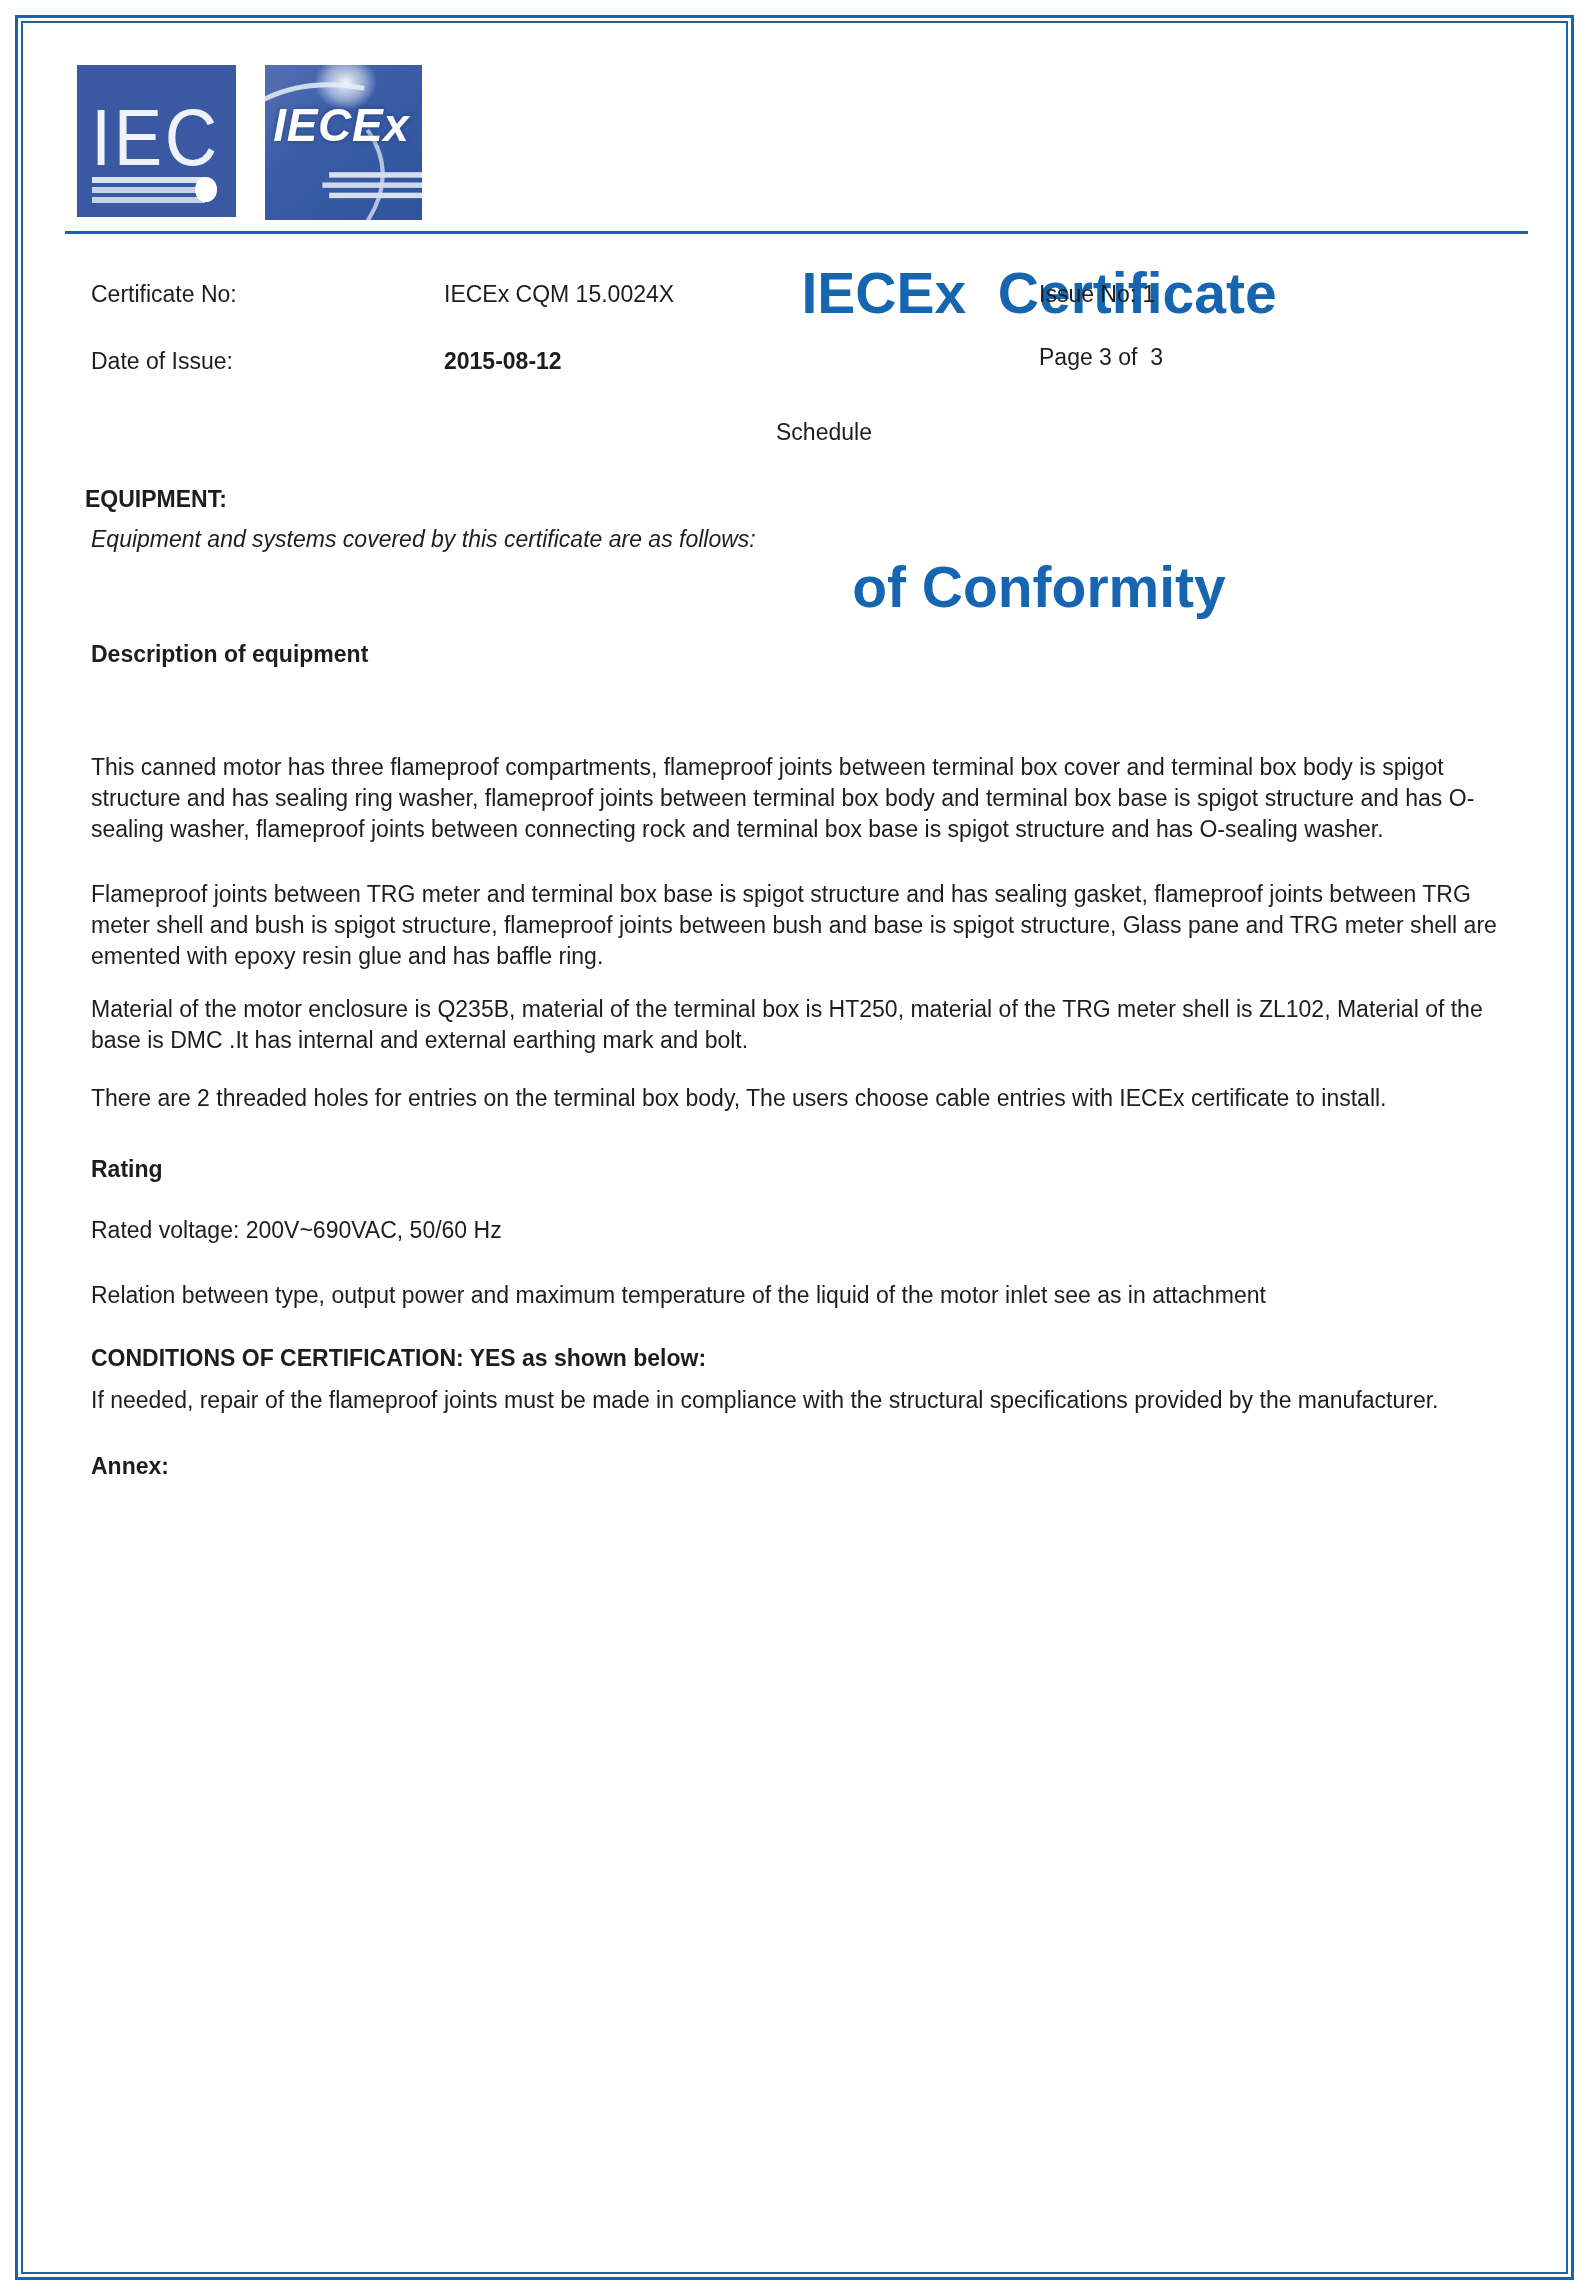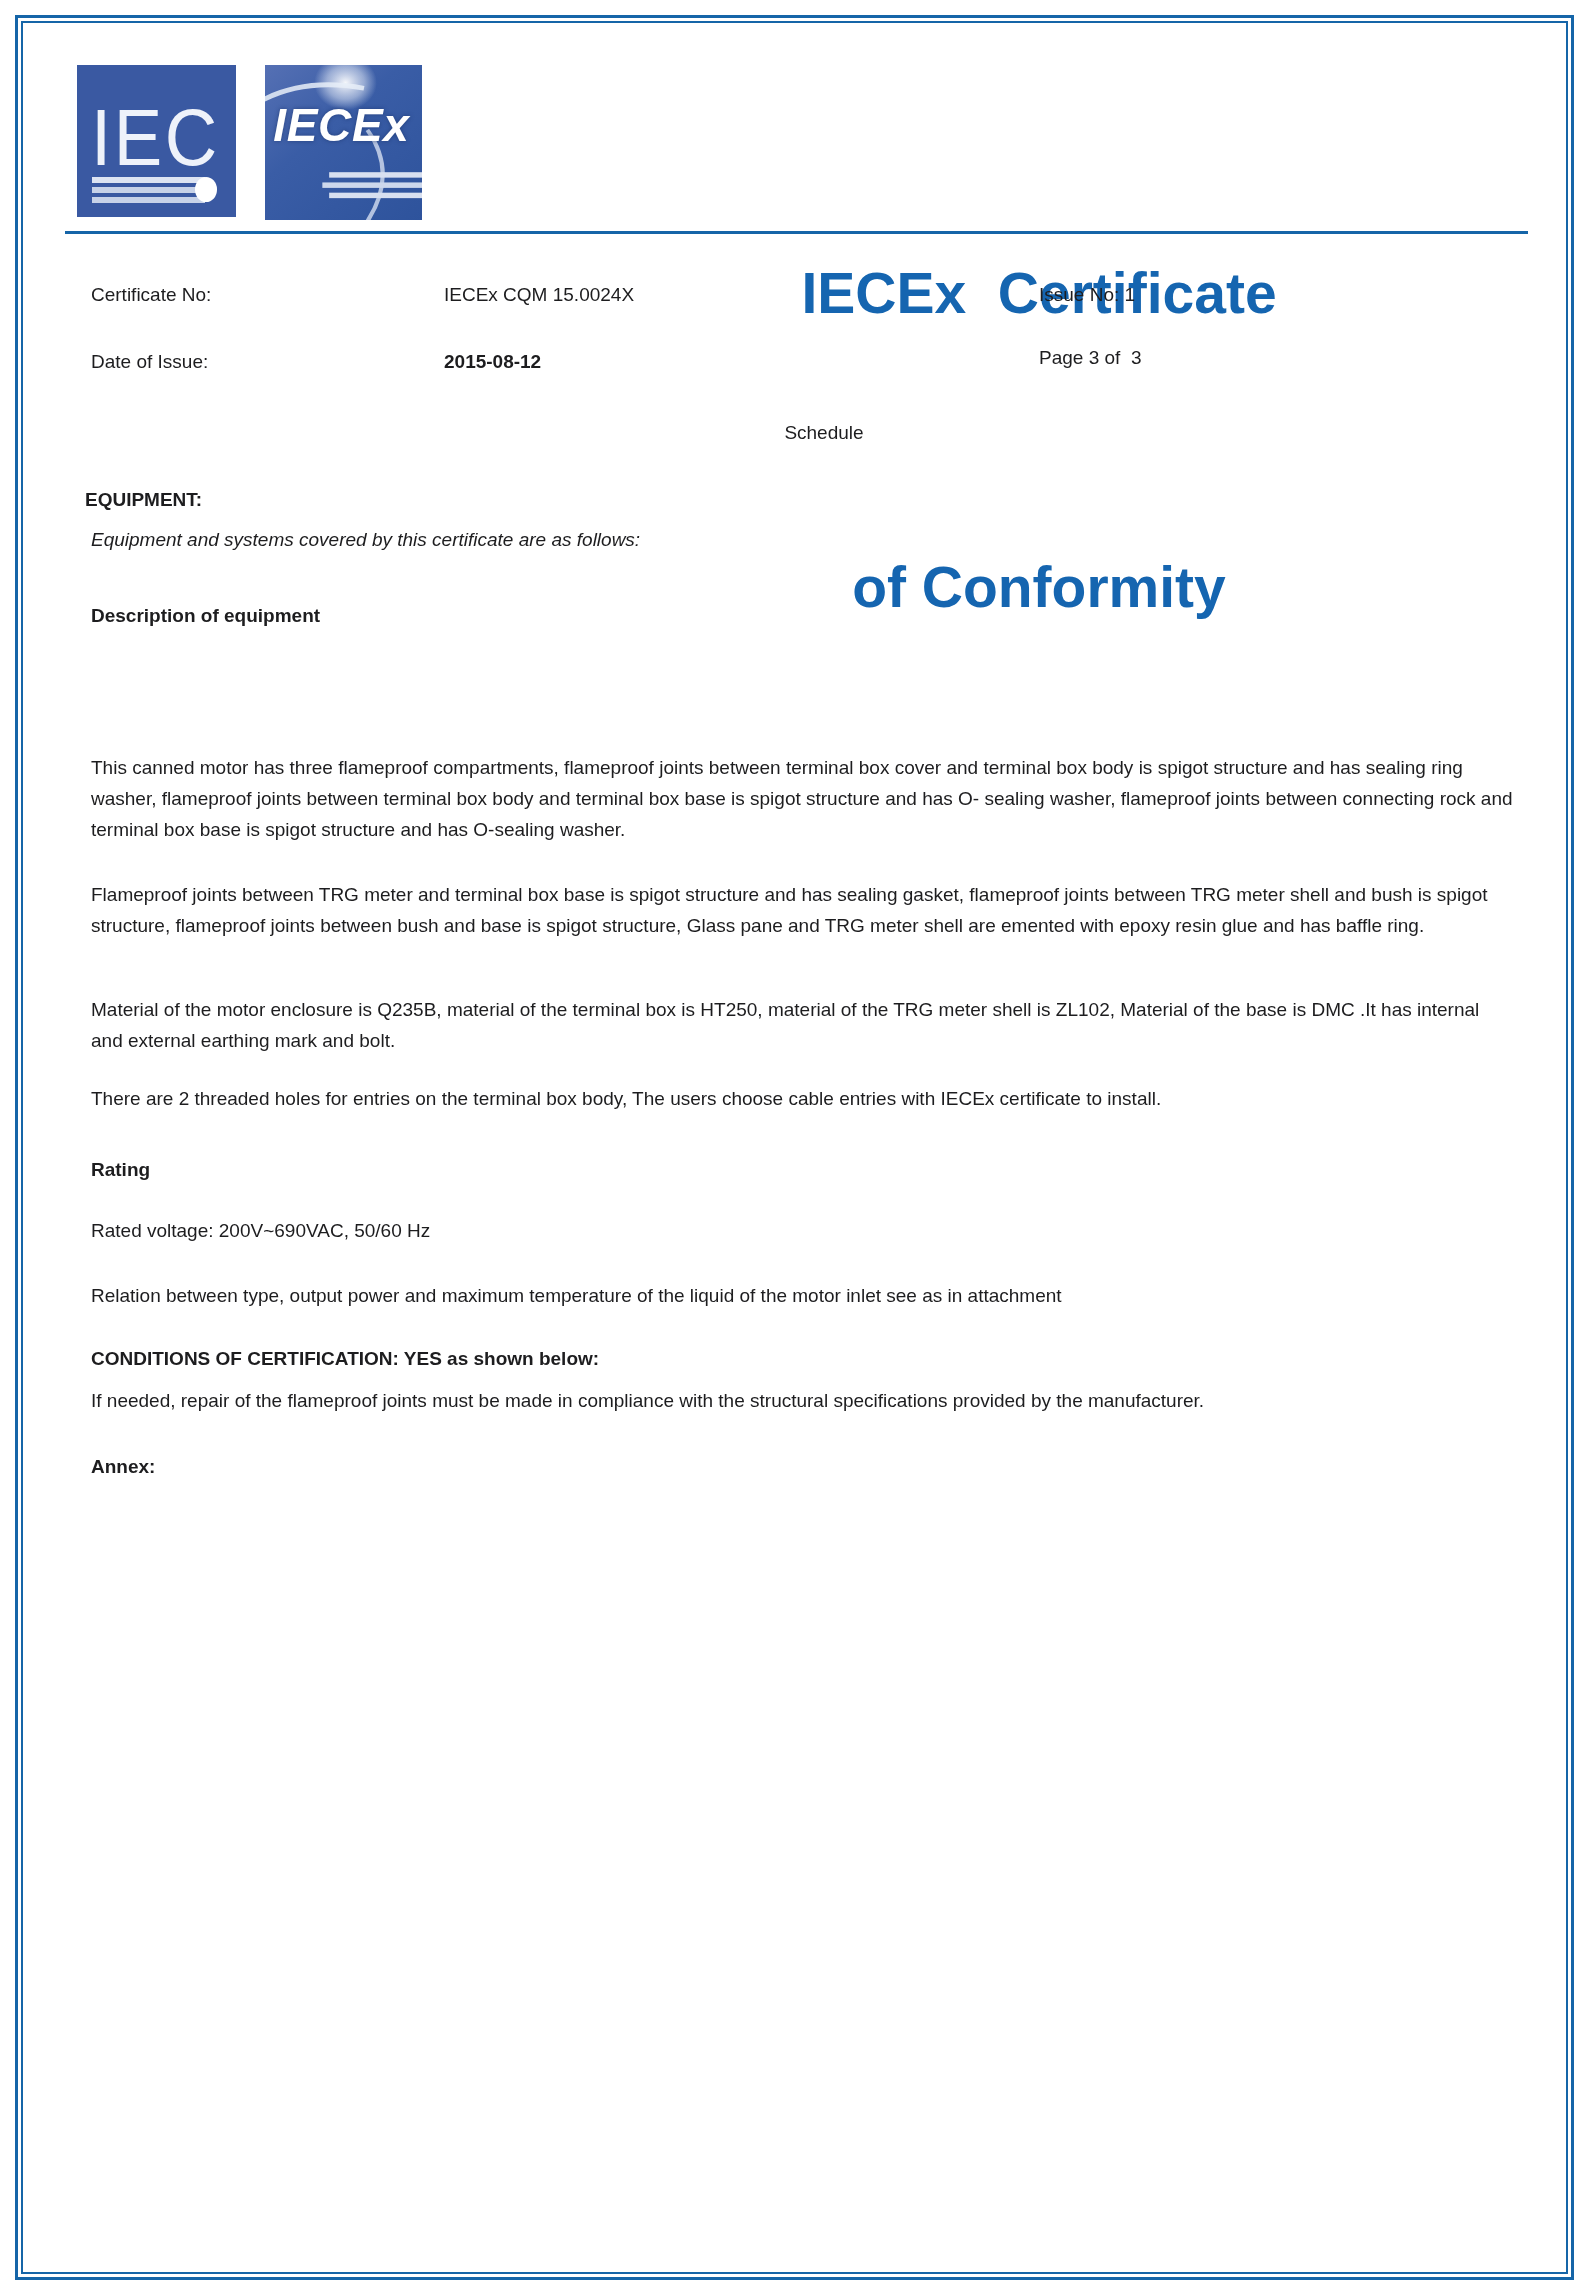--- a/index.html
+++ b/index.html
@@ -101,21 +101,21 @@
     line-height: 98px;
     white-space: pre-wrap;
   }
   .header-rule {
     left: 65px; top: 231px;
     width: 1463px; height: 3.4px;
     background: var(--border-blue, #1565a8);
   }
 
   
-  .t  { font-size: 19px; line-height: 31px; white-space: pre-wrap; }
+  .t  { font-size: 23px; line-height: 31px; white-space: pre-wrap; }
   .bold { font-weight: bold; }
   .italic { font-style: italic; }
   .para { width: 1425px; }
   .center { left: 0; width: 1592px; text-align: center; padding-left: 28px; }
   .link { color: var(--link-blue, #1274be); }
 </style>
 </head>
 <body>
 
 <div class="page">
@@ -166,21 +166,21 @@
 
   <span class="abs t" style="left:91px; top:346px;">Date of Issue:</span>
   <span class="abs t bold" style="left:444px; top:346px;">2015-08-12</span>
   <span class="abs t" style="left:1039px; top:342px;">Page 3 of  3</span>
 
   <div class="abs t center" style="top:417px;">Schedule</div>
 
   <div class="abs t bold" style="left:85px; top:484px;">EQUIPMENT:</div>
   <div class="abs t italic" style="left:91px; top:524px;">Equipment and systems covered by this certificate are as follows:</div>
 
-  <div class="abs t bold" style="left:91px; top:600px;">Description of equipment</div>
+  <div class="abs t bold" style="left:91px; top:639px;">Description of equipment</div>
 
   <div class="abs t para" style="left:91px; top:752px;">This canned motor has three flameproof compartments, flameproof joints between terminal box cover and terminal box body is spigot structure and has sealing ring washer, flameproof joints between terminal box body and terminal box base is spigot structure and has O- sealing washer, flameproof joints between connecting rock and terminal box base is spigot structure and has O-sealing washer.</div>
   <div class="abs t para" style="left:91px; top:879px;">Flameproof joints between TRG meter and terminal box base is spigot structure and has sealing gasket, flameproof joints between TRG meter shell and bush is spigot structure, flameproof joints between bush and base is spigot structure, Glass pane and TRG meter shell are emented with epoxy resin glue and has baffle ring.</div>
   <div class="abs t para" style="left:91px; top:994px;">Material of the motor enclosure is Q235B, material of the terminal box is HT250, material of the TRG meter shell is ZL102, Material of the base is DMC .It has internal and external earthing mark and bolt.</div>
   <div class="abs t para" style="left:91px; top:1083px;">There are 2 threaded holes for entries on the terminal box body, The users choose cable entries with IECEx certificate to install.</div>
 
   <div class="abs t bold" style="left:91px; top:1154px;">Rating</div>
   <div class="abs t" style="left:91px; top:1215px;">Rated voltage: 200V~690VAC, 50/60 Hz</div>
   <div class="abs t para" style="left:91px; top:1280px;">Relation between type, output power and maximum temperature of the liquid of the motor inlet see as in attachment</div>
 

